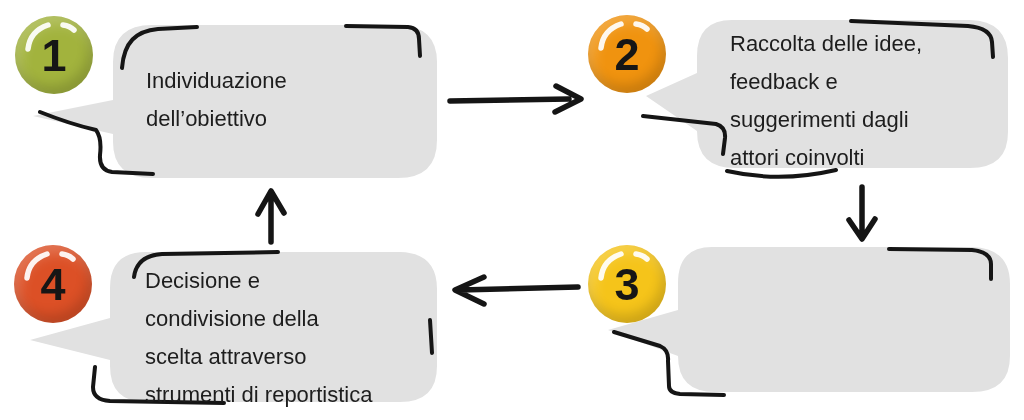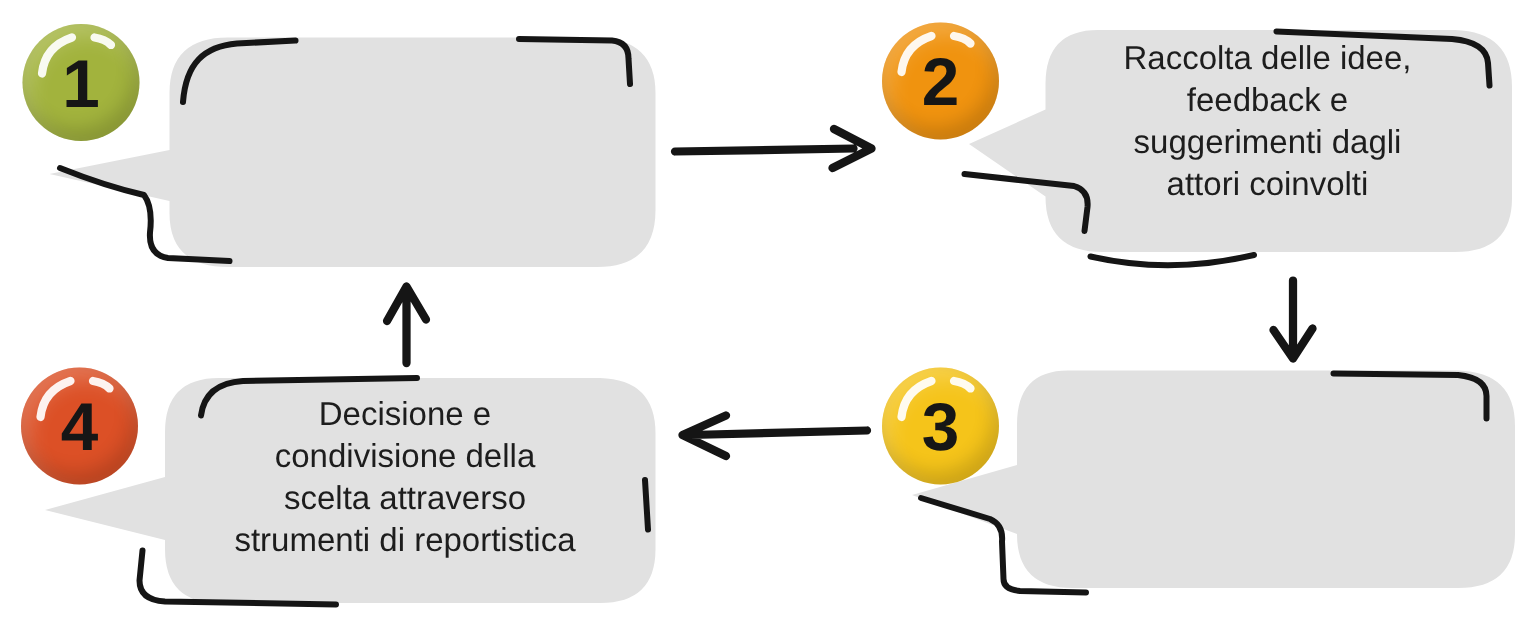--- a/index.html
+++ b/index.html
@@ -17,22 +17,22 @@
     position:absolute; width:78px; height:78px; border-radius:50%;
     background:var(--c,#999);
     box-shadow: inset -4px -8px 12px rgba(0,0,0,.16), inset 5px 8px 14px rgba(255,255,255,.22);
     display:flex; align-items:center; justify-content:center;
   }
   .gloss { position:absolute; left:0; top:0; width:78px; height:78px; }
   .gloss path { fill:none; stroke:#ffffff; stroke-width:5.5; stroke-linecap:round; opacity:.92; }
   .step-number { position:relative; font-size:45px; font-weight:700; color:#161616; line-height:1; }
 
   .bubble-label {
-    position:absolute; text-align:center; white-space:pre-line;
-    font-size:22px; line-height:28px; color:var(--text,#1d1d1d);
+    position:absolute; text-align:left; white-space:pre-line;
+    font-size:22px; line-height:38px; color:var(--text,#1d1d1d);
   }
 
   #c1 { left:15px;  top:16px;  }
   #c2 { left:588px; top:15px;  }
   #c3 { left:588px; top:245px; }
   #c4 { left:14px;  top:245px; }
 
   #t1 { left:146px; top:62px;  width:240px; }
   #t2 { left:730px; top:25px;  width:230px; }
   #t3 { left:727px; top:266px; width:230px; }
@@ -83,20 +83,22 @@
     <span class="step-number">3</span>
   </div>
   <div class="step-circle" id="c4" style="--c: #dc5026;">
     <svg class="gloss" viewBox="0 0 78 78">
       <path d="M 13,33 Q 15,15 33,9"></path>
         <path d="M 48,9 q 7,1 11,5"></path>
     </svg>
     <span class="step-number">4</span>
   </div>
 
+  <div class="bubble-label" id="t1">Individuazione
+dell’obiettivo</div>
   <div class="bubble-label" id="t2">Raccolta delle idee,
 feedback e
 suggerimenti dagli
 attori coinvolti</div>
   <div class="bubble-label" id="t4">Decisione e
 condivisione della
 scelta attraverso
 strumenti di reportistica</div>
 </div>
 

